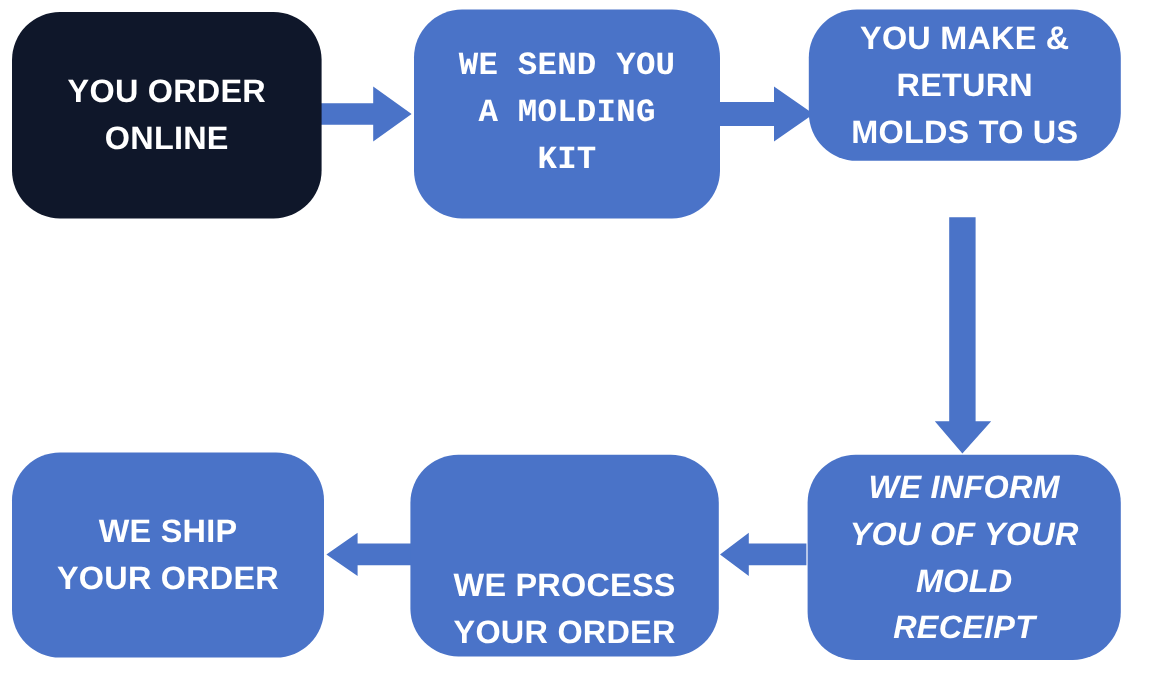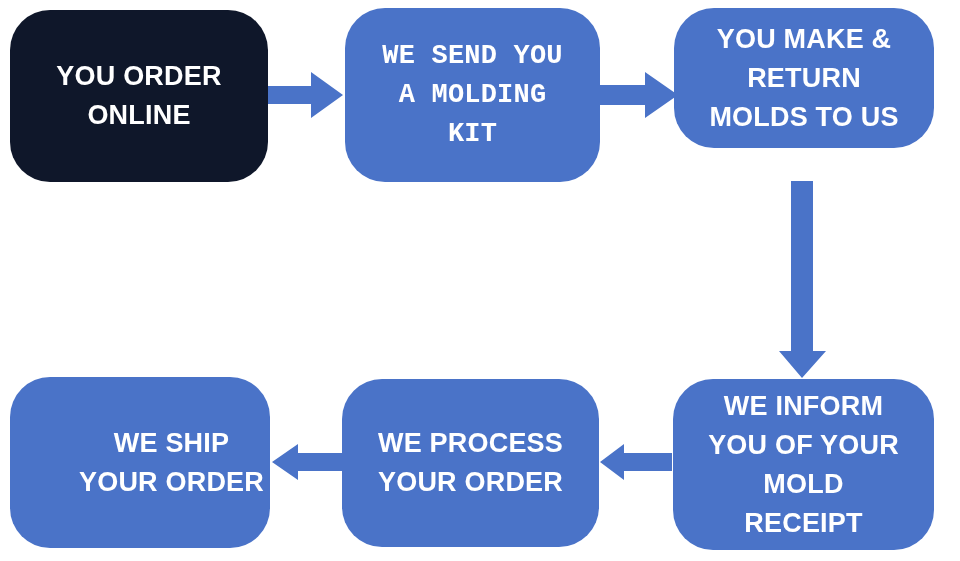--- a/index.html
+++ b/index.html
@@ -28,24 +28,24 @@
     line-height: 39px;
     letter-spacing: 0.2px;
   }
   .node .label {
     white-space: pre-line;
     padding: 0 6px;
   }
   
   .n1 { left: 10px;  top: 10px;  width: 258px; height: 172px; }
   .n2 { left: 345px; top: 8px;   width: 255px; height: 174px; }
-  .n3 { left: 674px; top: 8px;   width: 260px; height: 140px; }
+  .n3 { left: 674px; top: 8px;   width: 260px; height: 126px; }
   .n4 { left: 673px; top: 379px; width: 261px; height: 171px; }
-  .n5 { left: 342px; top: 379px; width: 257px; height: 168px; }
-  .n6 { left: 10px;  top: 377px; width: 260px; height: 171px; justify-content: flex-end; }
+  .n5 { left: 342px; top: 379px; width: 257px; height: 168px; align-items: flex-end; }
+  .n6 { left: 10px;  top: 377px; width: 260px; height: 171px; }
   .arrow-layer {
     position: absolute;
     left: 0; top: 0;
     width: 960px;
     height: 561px;
     pointer-events: none;
   }
 </style>
 </head>
 <body>
@@ -70,21 +70,21 @@
 A MOLDING
 KIT</span>
   </div>
 
   <div class="node n3" style="background-color: rgb(74, 115, 200);">
     <span class="label">YOU MAKE &amp;
 RETURN
 MOLDS TO US</span>
   </div>
 
-  <div class="node n4" style="background-color: rgb(74, 115, 200);">
+  <div class="node n4" style="background-color: rgb(74, 115, 200); font-style: italic;">
     <span class="label">WE INFORM
 YOU OF YOUR
 MOLD
 RECEIPT</span>
   </div>
 
   <div class="node n5" style="background-color: rgb(74, 115, 200);">
     <span class="label">WE PROCESS
 YOUR ORDER</span>
   </div>

